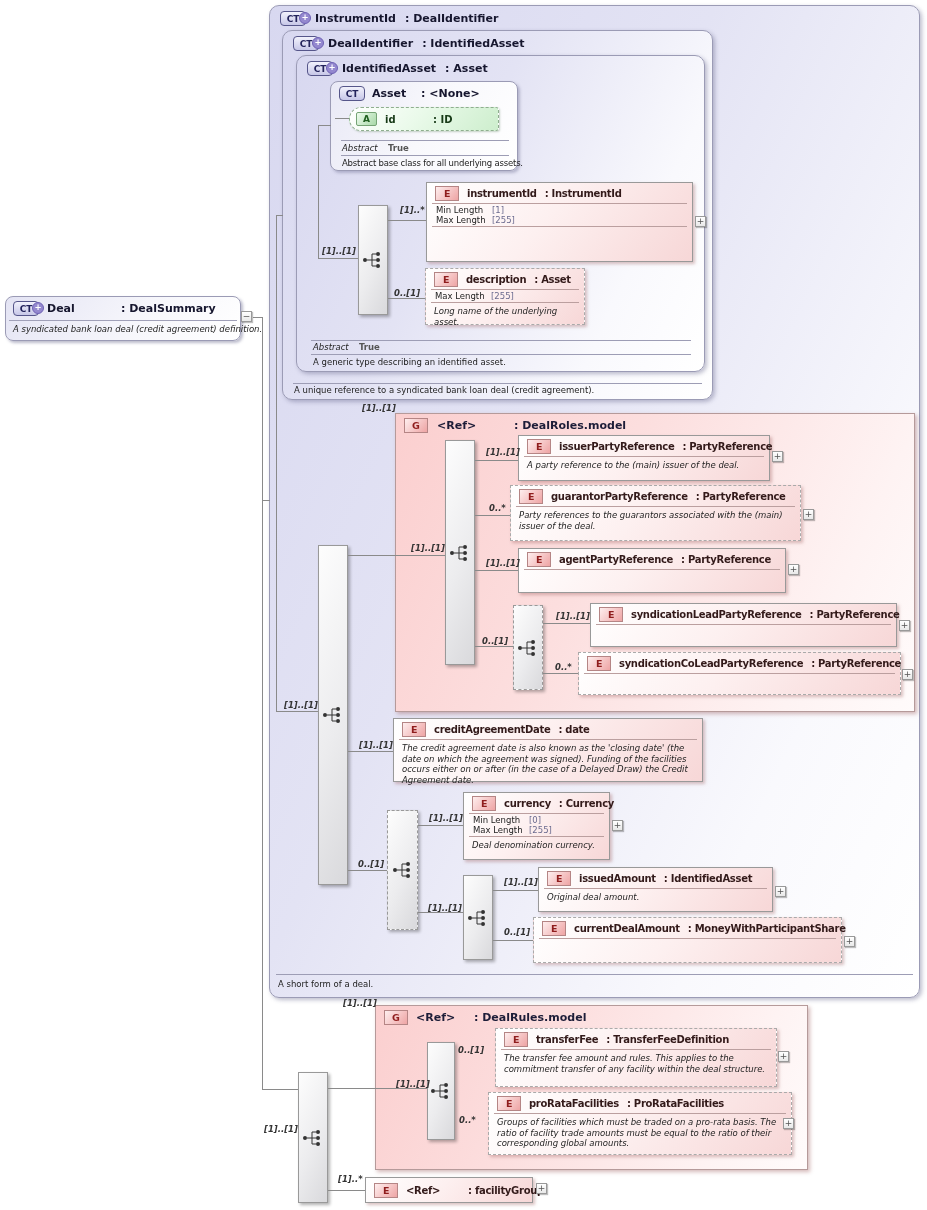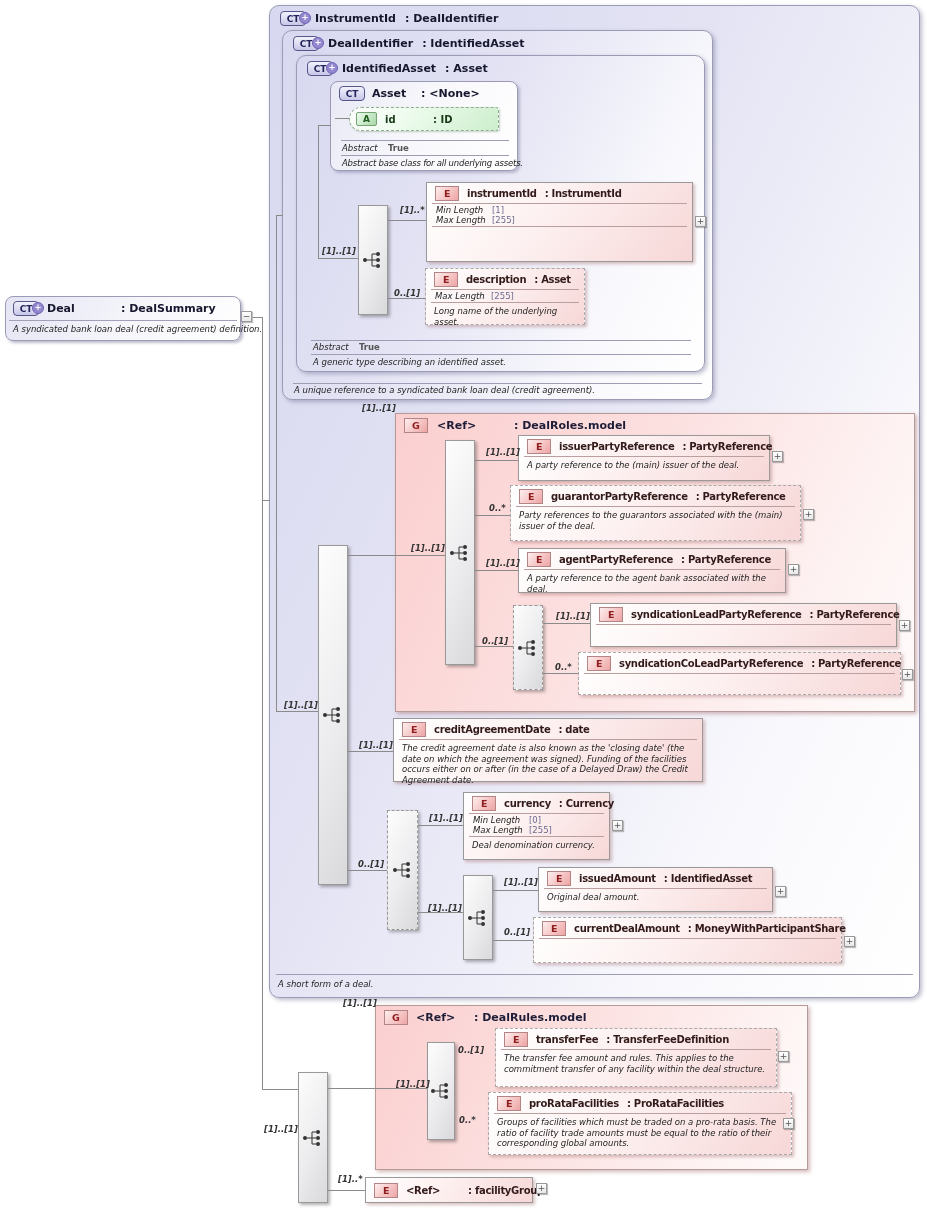--- a/index.html
+++ b/index.html
@@ -19,21 +19,21 @@
       box-shadow:2px 2px 3px rgba(90,90,130,.4);}
   .el{border:1px solid #999;
       background:linear-gradient(130deg,#ffffff 0%,#fdf0f0 45%,#f7d7d7 100%);
       box-shadow:2px 2px 3px rgba(150,80,80,.35);}
   .el.dashed{border:1px dashed #aaa;}
   .el-title{display:flex;align-items:center;gap:8px;padding:3px 8px 1px 8px;
       font-size:10px;font-weight:bold;color:#331a1a;letter-spacing:-0.3px;white-space:nowrap;}
   .el-hr{border-top:1px solid #bb9f9f;margin:1px 5px;}
   .ct-hr{border-top:1px solid #a0a0b8;margin:2px 3px;}
   .facet{display:flex;padding:0 9px;font-size:8.5px;line-height:10px;color:#222;}
-  .facet .f-lbl{font-style:italic;width:56px;flex:0 0 auto;}
+  .facet .f-lbl{width:56px;flex:0 0 auto;}
   .facet .f-val{color:#6a6a8e;}
   .desc{padding:2px 8px 3px;font-size:8.5px;font-style:italic;color:#222;line-height:10.5px;}
   .grp{border:1px solid #b59a9a;
       background:linear-gradient(115deg,#fbcfcf 0%,#fcdede 38%,#fef3f3 80%,#fffbfb 100%);
       box-shadow:2px 2px 4px rgba(150,80,80,.4);}
   .grp-title{display:flex;align-items:center;gap:9px;padding:4px 8px;
       font-size:11px;font-weight:bold;color:#1d1d38;white-space:nowrap;}
   .seq{border:1px solid #999;display:flex;align-items:center;justify-content:center;
       background:linear-gradient(115deg,#fdfdfd 0%,#ececee 55%,#d9d9dc 100%);
       box-shadow:2px 2px 3px rgba(0,0,0,.3);}
@@ -56,21 +56,21 @@
       background:linear-gradient(130deg,#eefcee,#a8d8a8);color:#226022;font-size:9px;
       font-weight:bold;text-align:center;line-height:12px;flex:0 0 auto;}
   .attr{position:absolute;box-sizing:border-box;display:flex;align-items:center;gap:8px;
       padding:0 6px;border:1px dashed #8fae8f;border-radius:12px 3px 3px 12px;
       background:linear-gradient(130deg,#ffffff,#eafaea 45%,#cdeecd 100%);
       box-shadow:1px 1px 2px rgba(70,110,70,.3);font-size:10px;font-weight:bold;color:#173a17;}
   .abs-row{position:absolute;display:flex;font-size:8.5px;color:#222;line-height:10px;}
   .abs-row .a-lbl{font-style:italic;width:46px;}
   .abs-row .a-val{font-weight:bold;color:#555;font-size:8.5px;}
   .bot-hr{position:absolute;border-top:1px solid #9d9db5;}
-  .bot-desc{position:absolute;font-size:8.5px;font-style:italic;color:#222;white-space:nowrap;}
+  .bot-desc{position:absolute;font-size:8.5px;color:#222;white-space:nowrap;}
   .seq svg{display:block;}
 </style>
 </head>
 <body>
 
 <div id="canvas">
 
   <div class="box ct" style="left:269px;top:5px;width:651px;height:993px">
     <div class="ct-title">
       <span class="badge-ct">
@@ -280,21 +280,20 @@
     <div class="desc">Party references to the guarantors associated with the (main) issuer of the deal.</div>
   </div>
 
   <div class="box el" style="left:518px;top:548px;width:268px;height:45px">
     <div class="el-title">
       <span class="badge-e">E</span>
       <span>agentPartyReference</span>
       <span>: PartyReference</span>
     </div>
     <div class="el-hr"></div>
-    <div class="desc">A party reference to the agent bank associated with the deal.</div>
   </div>
 
   <div class="box el" style="left:590px;top:603px;width:307px;height:44px">
     <div class="el-title">
       <span class="badge-e">E</span>
       <span>syndicationLeadPartyReference</span>
       <span>: PartyReference</span>
     </div>
     <div class="el-hr"></div>
   </div>

